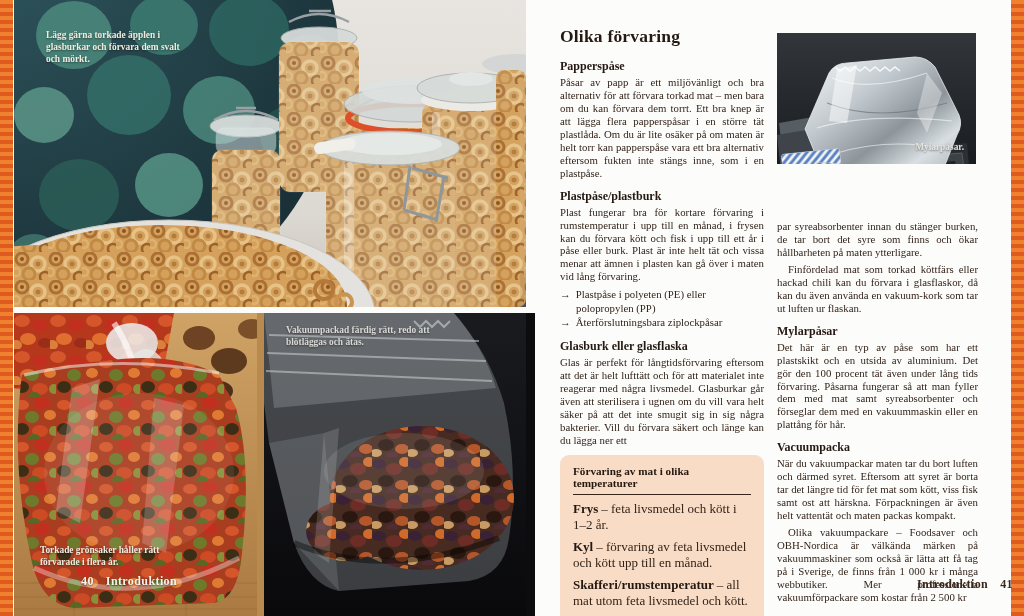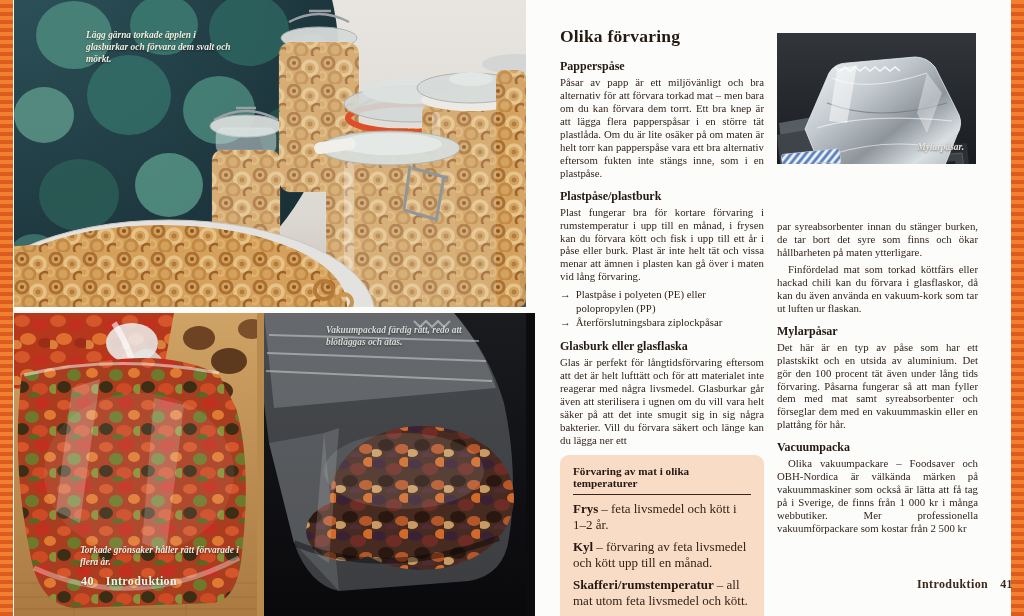--- a/index.html
+++ b/index.html
@@ -11,22 +11,22 @@
   .stripe.right{right:0;}
 
   
   .page-left{position:absolute;left:14px;top:0;width:513px;height:616px;}
   figure{margin:0;position:absolute;overflow:hidden;}
   #photo-jars{left:0;top:0;width:512px;height:307px;background:#e2dfda;}
   #photo-veggies{left:0;top:313px;width:243px;height:303px;background:#b98a4e;padding-left:16px;}
   #photo-vacuum{left:250px;top:313px;width:262px;height:303px;background:#0c0c0f;padding-left:40px;}
   figure svg{position:absolute;left:0;top:0;}
 
-  .cap{position:absolute;font-style:italic;font-weight:bold;font-size:9.4px;line-height:1.25;
-       color:#f1ecdf;text-shadow:0 1px 2px rgba(0,0,0,.45);margin-left:40px;}
+  .cap{position:absolute;font-weight:bold;font-size:9.4px;line-height:1.25;
+       color:#f1ecdf;text-shadow:0 1px 2px rgba(0,0,0,.45);}
   .cap-jars{left:32px;top:30px;width:150px;}
   .cap-veg{left:26px;top:232px;width:160px;}
   .cap-vac{left:22px;top:12px;width:170px;color:#d9d9d5;}
   .cap-mylar{right:12px;bottom:10px;text-align:right;color:#e6e4de;}
 
   .folio{position:absolute;font-weight:bold;font-size:12px;letter-spacing:.4px;margin-left:36px;}
   .folio-left{left:31px;top:261px;color:#f6f3ec;text-shadow:0 1px 2px rgba(0,0,0,.5);}
   .folio-left .num{margin-right:12px;}
   .folio-right{left:242px;top:577px;width:200px;text-align:right;color:#3a281b;}
   .folio-right .num{margin-left:12px;}
@@ -318,19 +318,20 @@
   </figure>
 
   <div class="col2">
     <p>par syreabsorbenter innan du stänger burken, de tar bort det syre som finns och ökar hållbarheten på maten ytterligare.</p>
     <p class="indent">Finfördelad mat som torkad köttfärs eller hackad chili kan du förvara i glasflaskor, då kan du även använda en vakuum-kork som tar ut luften ur flaskan.</p>
 
     <h3>Mylarpåsar</h3>
     <p>Det här är en typ av påse som har ett plastskikt och en utsida av aluminium. Det gör den 100 procent tät även under lång tids förvaring. Påsarna fungerar så att man fyller dem med mat samt syreabsorbenter och förseglar dem med en vakuummaskin eller en plattång för hår.</p>
 
     <h3>Vacuumpacka</h3>
+    <p>När du vakuumpackar maten tar du bort luften och därmed syret. Eftersom att syret är borta tar det längre tid för fet mat som kött, viss fisk samt ost att härskna. Förpackningen är även helt vattentät och maten packas kompakt.</p>
     <p class="indent">Olika vakuumpackare – Foodsaver och OBH-Nordica är välkända märken på vakuummaskiner som också är lätta att få tag på i Sverige, de finns från 1 000 kr i många webbutiker. Mer professionella vakuumförpackare som kostar från 2 500 kr</p>
   </div>
 
   <div class="folio folio-right">
     <span>Introduktion</span><span class="num">41</span>
   </div>
 </section>
 
 </body></html>

